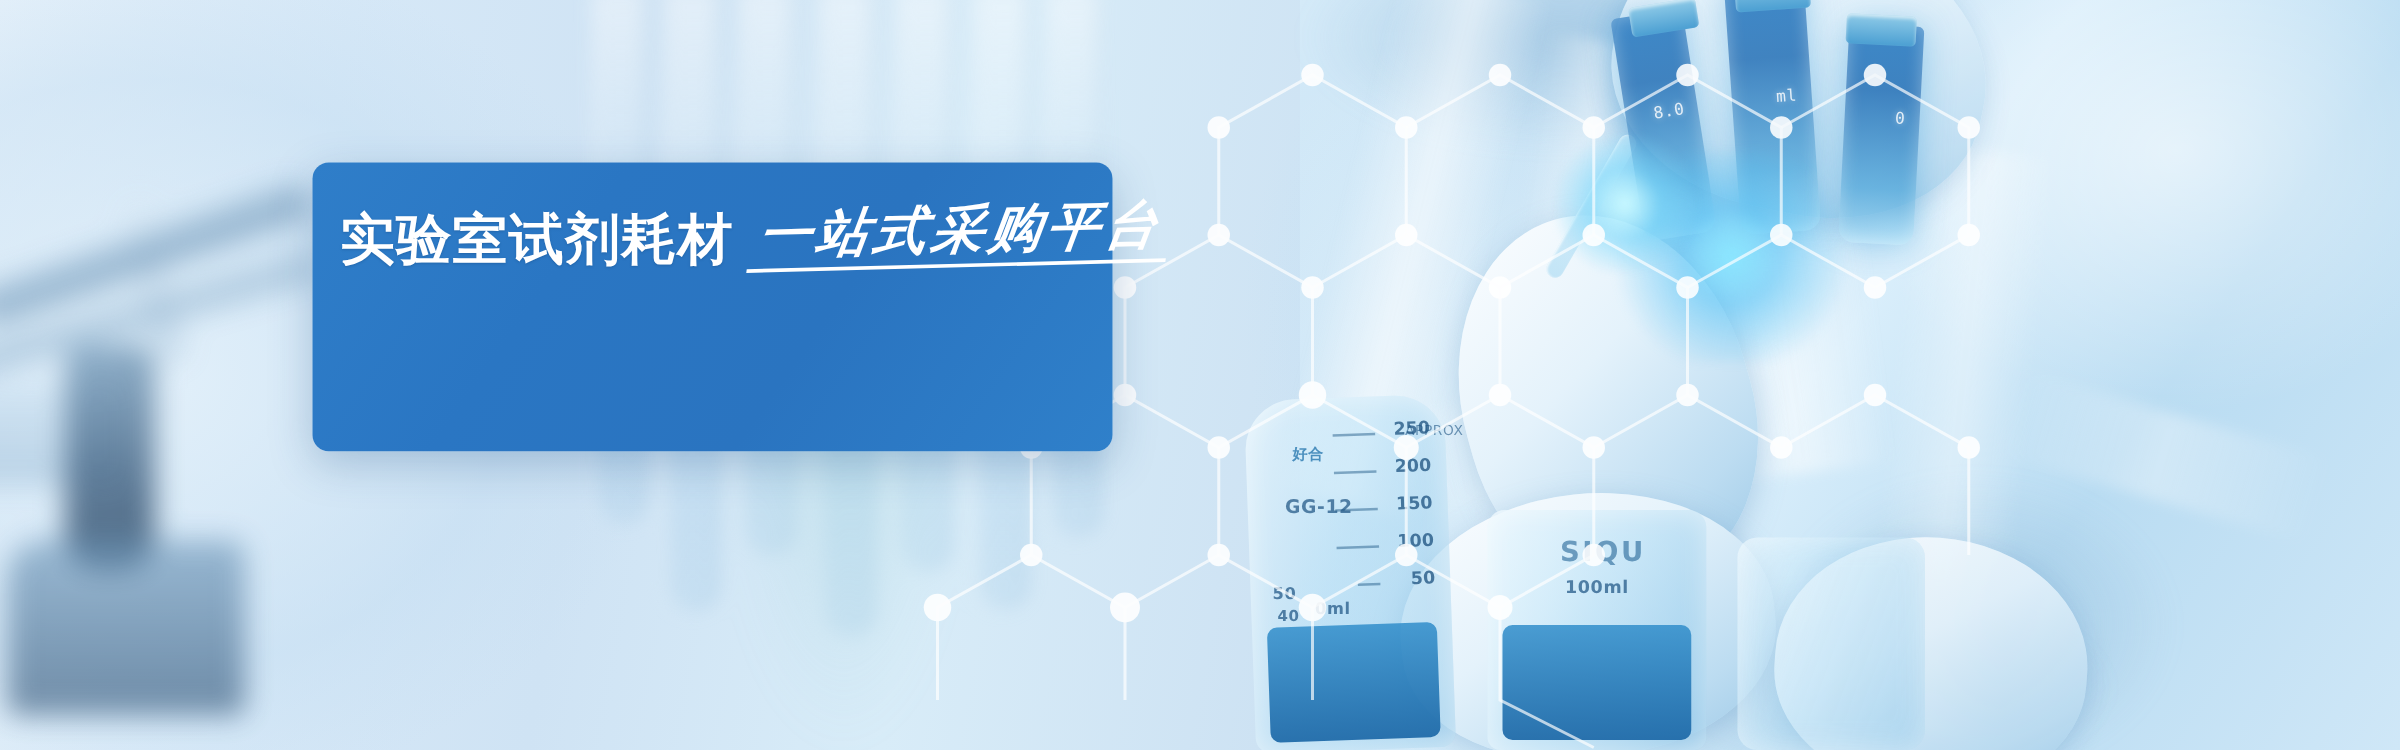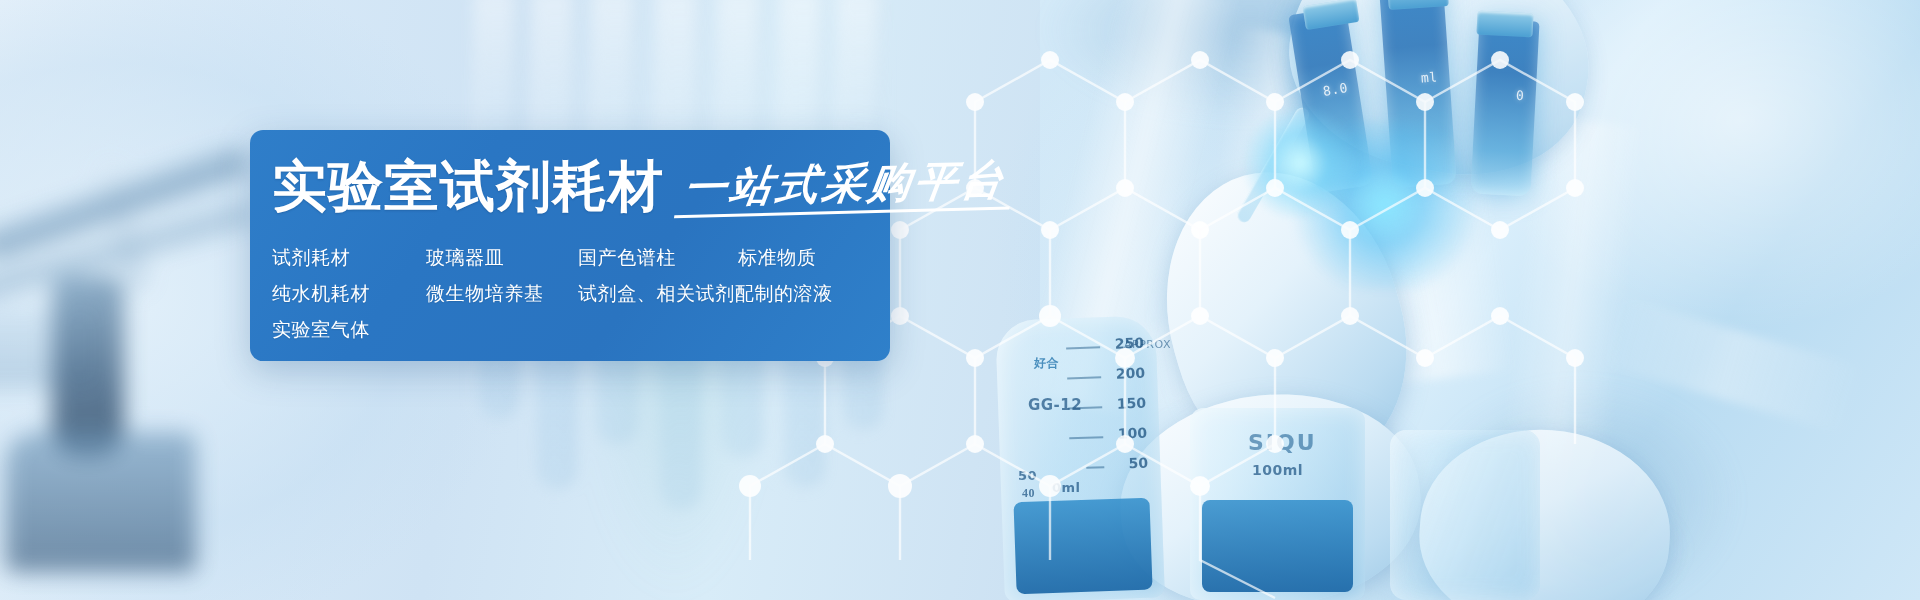--- a/index.html
+++ b/index.html
@@ -191,42 +191,42 @@
     position:absolute;
     font-family:"DejaVu Sans","Liberation Sans",sans-serif;
     color:rgba(30,85,132,.72); font-weight:700; letter-spacing:.5px;
   }
   .bt-approx { left:1112px; top:338px; font-size:11px; font-weight:400; color:rgba(30,85,132,.6);margin-left:12px;}
   .bt-gg     { left:1028px; top:396px; font-size:15px; }
   .bt-brand  { left:1034px; top:355px; font-size:12px; color:rgba(40,120,175,.8); }
   .bt-siqu   { left:1248px; top:430px; font-size:22px; font-weight:800; color:rgba(35,100,150,.6); letter-spacing:2px;}
   .bt-100ml  { left:1252px; top:462px; font-size:14px; }
   .bt-50     { left:1018px; top:468px; font-size:13px; }
-  .bt-40     { left:1022px; top:486px; font-size:12px;font-family:Liberation Serif, serif; }
+  .bt-40     { left:1022px; top:486px; font-size:12px; }
   .bt-0ml    { left:1052px; top:480px; font-size:13px; }
 
   
   .lattice { position:absolute; inset:0; opacity:.95; pointer-events:none; }
 
   
   .card {
     position:absolute; left:250px; top:130px; width:640px; height:231px;
     background:linear-gradient(125deg,#2f7ec9 0%,#2a76c3 32%,#2a74c0 62%,#2f80ca 100%);
     border-radius:13px;
     box-shadow:0 10px 34px rgba(26,78,133,.26);
   }
   .card-inner { position:absolute; left:22px; top:26px; right:18px; }
 
   .headline {
     display:flex; align-items:flex-end; white-space:nowrap;
     height:58px;
   }
   .headline-main {
     font-family:"DejaVu Sans","Liberation Sans",sans-serif;
-    font-weight:700; font-size:55px; color:#fff;
+    font-weight:700; font-size:44px; color:#fff;
     letter-spacing:1px; line-height:1;
     text-shadow:0 1px 2px rgba(16,60,110,.3);
   }
   .headline-script {
     position:relative;
     margin-left:14px; padding:0 6px 6px 6px;
     font-family:"DejaVu Serif","Liberation Serif",serif;
     font-weight:700; font-size:42px; color:#fff;
     font-style:italic; letter-spacing:4px; line-height:1;
     transform:skewX(-9deg) rotate(-1.5deg);
@@ -410,36 +410,16 @@
   </svg>
 
   <div class="card">
     <div class="card-inner">
 
       <div class="headline">
         <span class="headline-main">实验室试剂耗材</span>
         <span class="headline-script">一站式采购平台</span>
       </div>
 
-      <div class="links">
-
-        <div class="link-row">
-          <span class="link-item col1">试剂耗材</span>
-          <span class="link-item col2">玻璃器皿</span>
-          <span class="link-item col3">国产色谱柱</span>
-          <span class="link-item col4">标准物质</span>
-        </div>
-
-        <div class="link-row">
-          <span class="link-item col1">纯水机耗材</span>
-          <span class="link-item col2">微生物培养基</span>
-          <span class="link-item wide">试剂盒、相关试剂配制的溶液</span>
-        </div>
-
-        <div class="link-row">
-          <span class="link-item col1">实验室气体</span>
-        </div>
-
-      </div>
     </div>
   </div>
 
 </div>
 
 </body></html>

